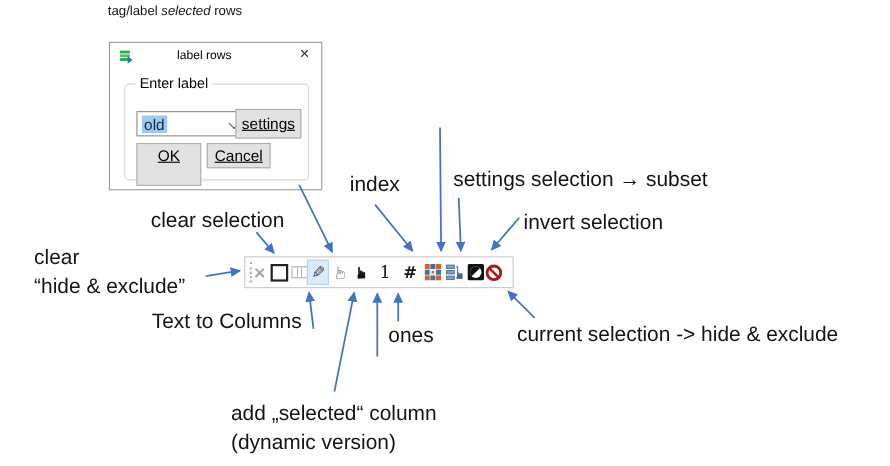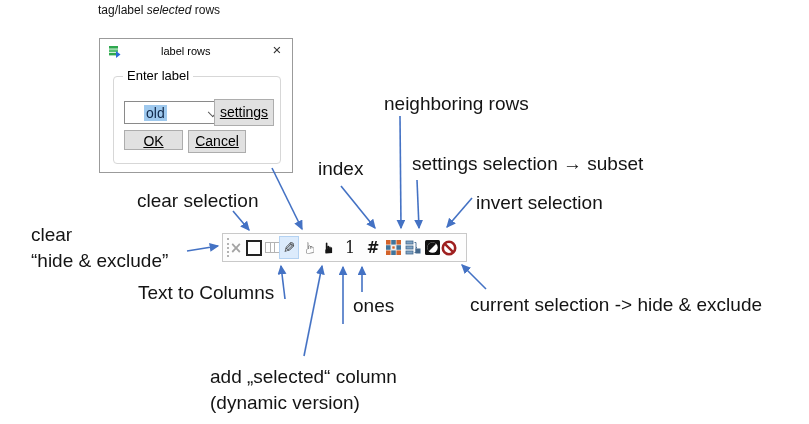--- a/index.html
+++ b/index.html
@@ -17,28 +17,28 @@
   .titlebar{position:absolute;left:0;top:0;right:0;height:24px;display:flex;align-items:center;
             padding-left:8px;}
   .titlebar .ttl{font-size:11px;margin-left:6px;color:#000;padding-left:33px;}
   .close{position:absolute;right:6px;top:2px;width:18px;height:18px;font-size:15px;line-height:18px;
          text-align:center;color:#333;font-weight:400;cursor:default;}
   .appicon{width:14px;height:14px;display:inline-block;}
   .groupbox{position:absolute;left:13px;top:37px;width:168px;height:88px;border:1px solid #d7d7d7;
             border-radius:4px;box-sizing:border-box;}
   .legend{position:absolute;left:9px;top:-9px;background:#fff;padding:0 4px;font-size:13px;color:#000;}
   .combo{position:absolute;left:10px;top:24px;width:100px;height:23px;border:1px solid #8a8a8a;
-         background:#fff;box-sizing:border-box;display:flex;align-items:center;padding-left:19px;}
+         background:#fff;box-sizing:border-box;display:flex;align-items:center;padding-left:4px;}
   .combo .val{font-size:14px;background:#9fc9ee;color:#10284a;padding:0 2px;}
   .chev{position:absolute;right:7px;top:7px;width:6px;height:6px;border-right:1px solid #555;
         border-bottom:1px solid #555;transform:rotate(45deg) scale(1,0.9);}
   .btn{position:absolute;background:#e1e1e1;border:1px solid #adadad;box-sizing:border-box;
        font-size:14px;color:#000;text-align:center;font-family:"Liberation Sans",sans-serif;text-decoration:underline;}
   .btn.settings{left:100px;top:22px;width:60px;height:27px;line-height:25px;}
-  .btn.ok{left:10px;top:53px;width:59px;height:20px;line-height:21px;}
+  .btn.ok{left:10px;top:53px;width:59px;height:39px;line-height:21px;}
   .btn.cancel{left:74px;top:53px;width:58px;height:23px;line-height:21px;}
 
   
   .toolbar{position:absolute;left:222px;top:233px;width:245px;height:29px;background:#fdfdfd;
            border:1px solid #c9c9c9;box-sizing:border-box;}
   .tb{position:absolute;top:0;height:27px;width:18px;display:flex;align-items:center;
       justify-content:center;}
   .grip{position:absolute;left:4px;top:4px;width:3px;height:19px;border-left:2px dotted #b3b3b3;}
   .gx{font-size:15px;font-weight:700;color:#a3a3a3;font-family:"DejaVu Sans",sans-serif;}
   .sq{width:12px;height:12px;border:2px solid #222;background:#fff;}
@@ -156,21 +156,20 @@
     </span>
   </div>
 
   <div class="ann" style="left:137px;top:188px">clear selection</div>
   <div class="ann" style="left:138px;top:280px">Text to Columns</div>
   <div class="ann" style="left:31px;top:222px">
     <div>clear</div>
     <div>“hide &amp; exclude”</div>
   </div>
   <div class="ann" style="left:318px;top:156px">index</div>
-  <div class="ann" style="left:384px;top:91px">neighboring rows</div>
   <div class="ann" style="left:412px;top:151px">settings selection → subset</div>
   <div class="ann" style="left:476px;top:190px">invert selection</div>
   <div class="ann" style="left:353px;top:293px">ones</div>
   <div class="ann" style="left:470px;top:292px">current selection -&gt; hide &amp; exclude</div>
   <div class="ann" style="left:210px;top:364px">
     <div>add „selected“ column</div>
     <div>(dynamic version)</div>
   </div>
 
   <svg class="overlay">

